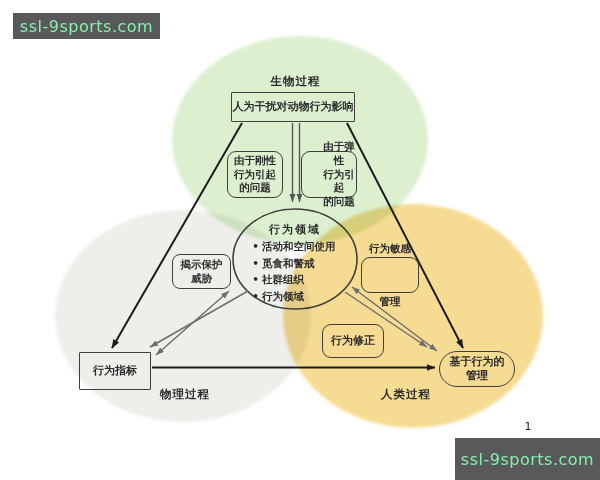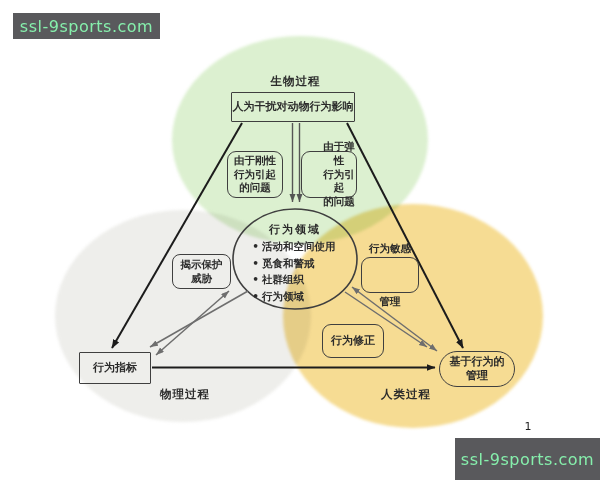--- a/index.html
+++ b/index.html
@@ -114,21 +114,21 @@
   <div class="node rounded" style="left:361px;top:257px;width:58px;height:36px;gap:39px;">
     <span>行为敏感</span>
     <span>管理</span>
   </div>
 
 
   <div class="node rounded" style="left:322px;top:324px;width:62px;height:34px;font-size:11px;">
     <span>行为修正</span>
   </div>
 
-  <div class="node rect" style="left:79px;top:352px;width:72px;height:32px;font-size:11px;">
+  <div class="node rect" style="left:79px;top:352px;width:72px;height:38px;font-size:11px;">
     <span>行为指标</span>
   </div>
 
   <div class="node rect" style="left:439px;top:351px;width:76px;height:36px;font-size:11px;border-radius:18px;">
     <span>基于行为的</span>
     <span>管理</span>
   </div>
 
   <div class="pagenum" style="left:518px;top:420px;width:20px;">1</div>
 

